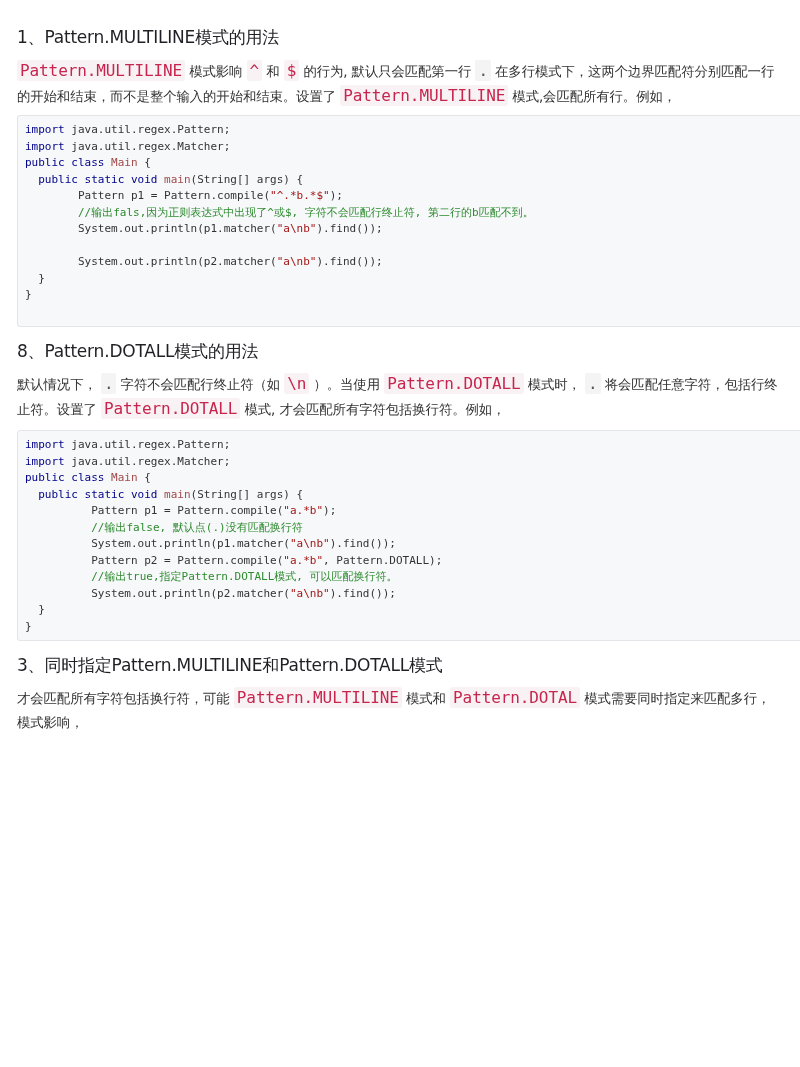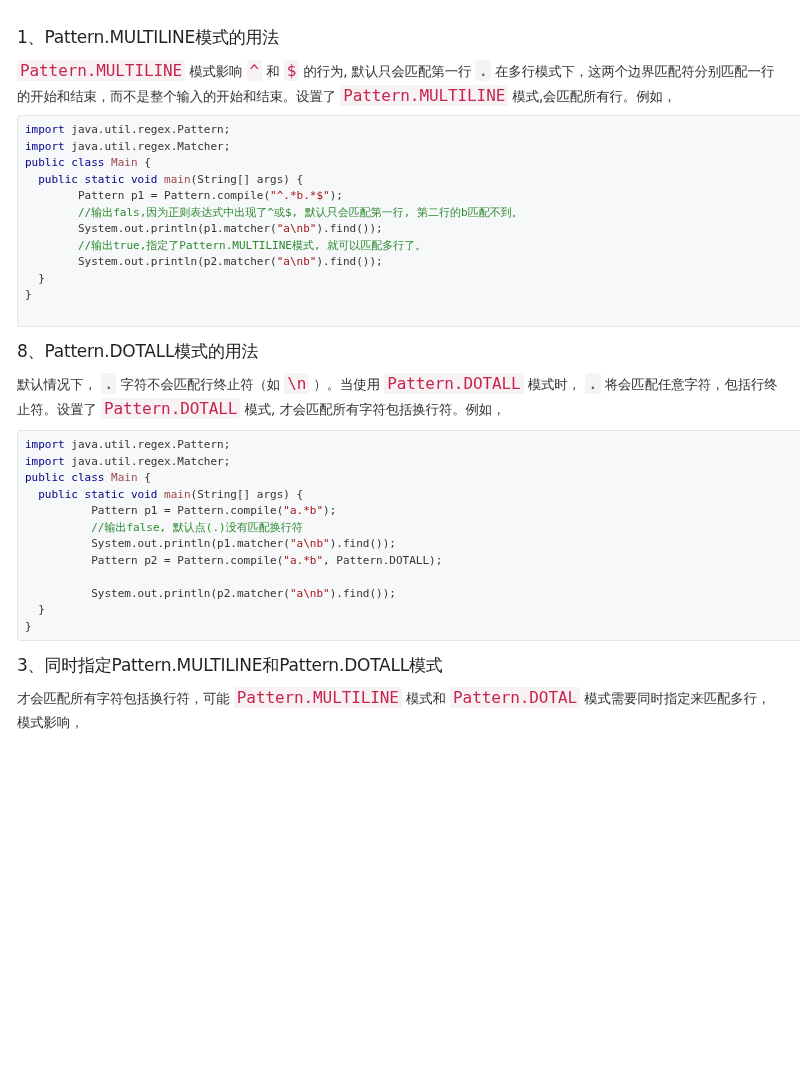--- a/index.html
+++ b/index.html
@@ -32,44 +32,44 @@
   <p class="para" style="position:absolute; top:59px; left:0; width:766px;">
     <code class="inl">Pattern.MULTILINE</code><span> 模式影响 </span><code class="inl">^</code><span> 和 </span><code class="inl">$</code><span> 的行为, 默认只会匹配第一行 </span><code class="inl plain">.</code><span> 在多行模式下，这两个边界匹配符分别匹配一行的开始和结束，而不是整个输入的开始和结束。设置了 </span><code class="inl">Pattern.MULTILINE</code><span> 模式,会匹配所有行。例如，</span>
   </p>
 
   <div class="codebox" style="position:absolute; top:115px; left:0; height:212px;">
     <div class="line"><span class="kw">import</span><span> java.util.regex.Pattern;</span></div>
     <div class="line"><span class="kw">import</span><span> java.util.regex.Matcher;</span></div>
     <div class="line"><span class="kw">public class</span><span class="cls"> Main</span><span> {</span></div>
     <div class="line"><span>  </span><span class="kw">public static void</span><span class="fn"> main</span><span>(String[] args) {</span></div>
     <div class="line"><span>        </span><span>Pattern p1 = Pattern.compile(</span><span class="str">"^.*b.*$"</span><span>);</span></div>
-    <div class="line"><span>        </span><span class="cm">//输出fals,因为正则表达式中出现了^或$, 默认只会匹配第一行, 第二行的b匹配不到。</span></div>
+    <div class="line"><span>        </span><span class="cm">//输出fals,因为正则表达式中出现了^或$, 字符不会匹配行终止符, 第二行的b匹配不到。</span></div>
     <div class="line"><span>        </span><span>System.out.println(p1.matcher(</span><span class="str">"a\nb"</span><span>).find());</span></div>
-    <div class="line"><span>        </span><span class="cm">//输出true,指定了Pattern.MULTILINE模式, 就可以匹配多行了。</span></div>
+    <div class="line"><span>        </span></div>
     <div class="line"><span>        </span><span>System.out.println(p2.matcher(</span><span class="str">"a\nb"</span><span>).find());</span></div>
     <div class="line"><span>  </span><span>}</span></div>
     <div class="line"><span>}</span></div>
   </div>
 
   <h2 class="sec" style="position:absolute; top:339px; left:0;">8、Pattern.DOTALL模式的用法</h2>
 
   <p class="para" style="position:absolute; top:372px; left:0; width:766px;">
     <span>默认情况下， </span><code class="inl plain">.</code><span> 字符不会匹配行终止符（如 </span><code class="inl">\n</code><span> ）。当使用 </span><code class="inl">Pattern.DOTALL</code><span> 模式时， </span><code class="inl plain">.</code><span> 将会匹配任意字符，包括行终止符。设置了 </span><code class="inl">Pattern.DOTALL</code><span> 模式, 才会匹配所有字符包括换行符。例如，</span>
   </p>
 
   <div class="codebox" style="position:absolute; top:430px; left:0; height:211px;">
     <div class="line"><span class="kw">import</span><span> java.util.regex.Pattern;</span></div>
     <div class="line"><span class="kw">import</span><span> java.util.regex.Matcher;</span></div>
     <div class="line"><span class="kw">public class</span><span class="cls"> Main</span><span> {</span></div>
     <div class="line"><span>  </span><span class="kw">public static void</span><span class="fn"> main</span><span>(String[] args) {</span></div>
     <div class="line"><span>          </span><span>Pattern p1 = Pattern.compile(</span><span class="str">"a.*b"</span><span>);</span></div>
     <div class="line"><span>          </span><span class="cm">//输出false, 默认点(.)没有匹配换行符</span></div>
     <div class="line"><span>          </span><span>System.out.println(p1.matcher(</span><span class="str">"a\nb"</span><span>).find());</span></div>
     <div class="line"><span>          </span><span>Pattern p2 = Pattern.compile(</span><span class="str">"a.*b"</span><span>, Pattern.DOTALL);</span></div>
-    <div class="line"><span>          </span></div>
+    <div class="line"><span>          </span><span class="cm">//输出true,指定Pattern.DOTALL模式, 可以匹配换行符。</span></div>
     <div class="line"><span>          </span><span>System.out.println(p2.matcher(</span><span class="str">"a\nb"</span><span>).find());</span></div>
     <div class="line"><span>  </span><span>}</span></div>
     <div class="line"><span>}</span></div>
   </div>
 
   <h2 class="sec" style="position:absolute; top:653px; left:0;">3、同时指定Pattern.MULTILINE和Pattern.DOTALL模式</h2>
 
   <p class="para" style="position:absolute; top:686px; left:0; width:766px;">
     <span>才会匹配所有字符包括换行符，可能 </span><code class="inl">Pattern.MULTILINE</code><span> 模式和 </span><code class="inl">Pattern.DOTAL</code><span> 模式需要同时指定来匹配多行，模式影响，</span>
   </p>

